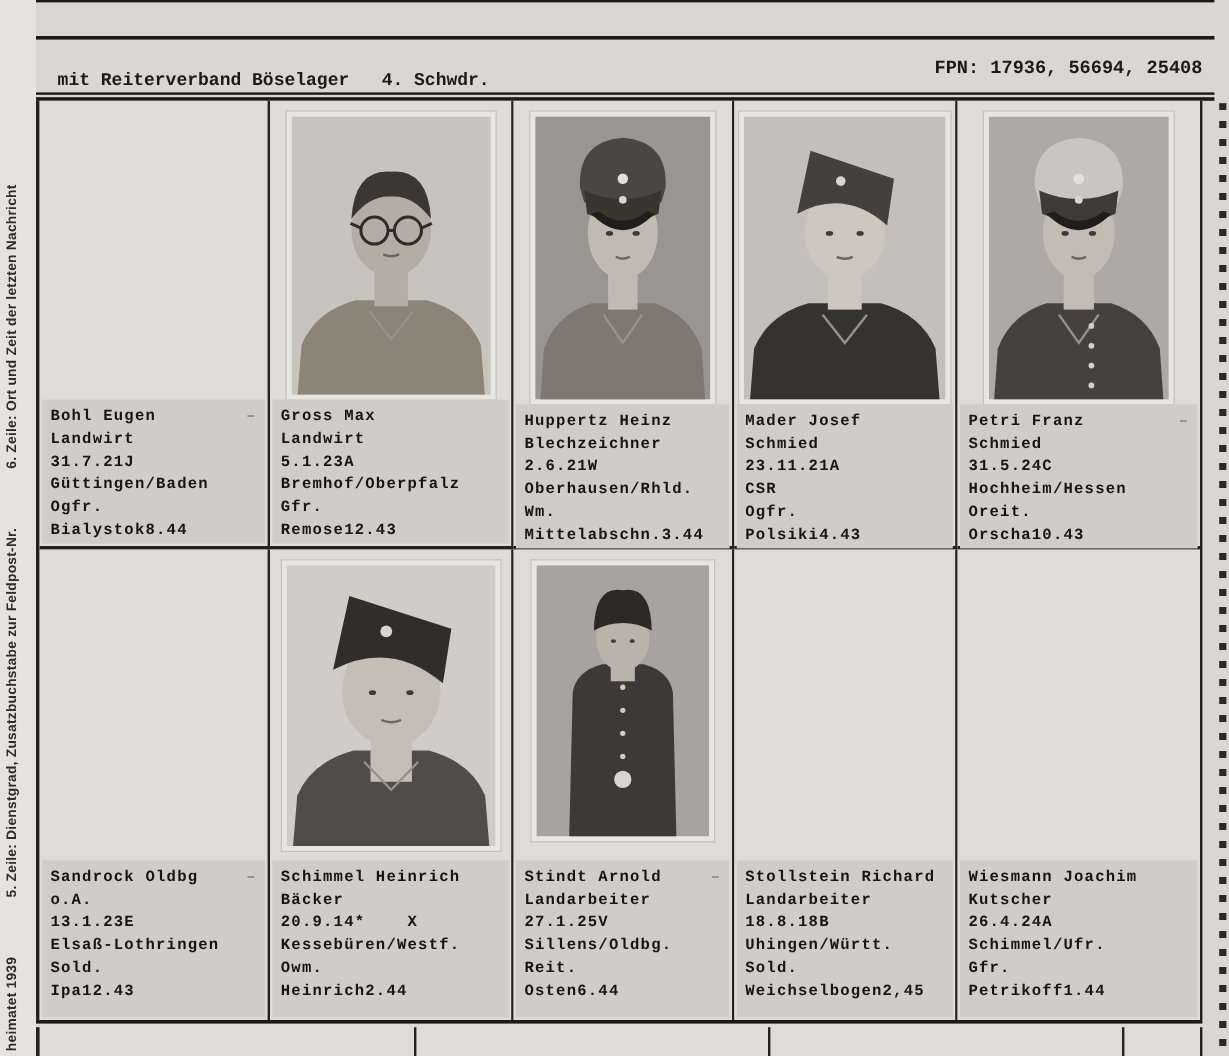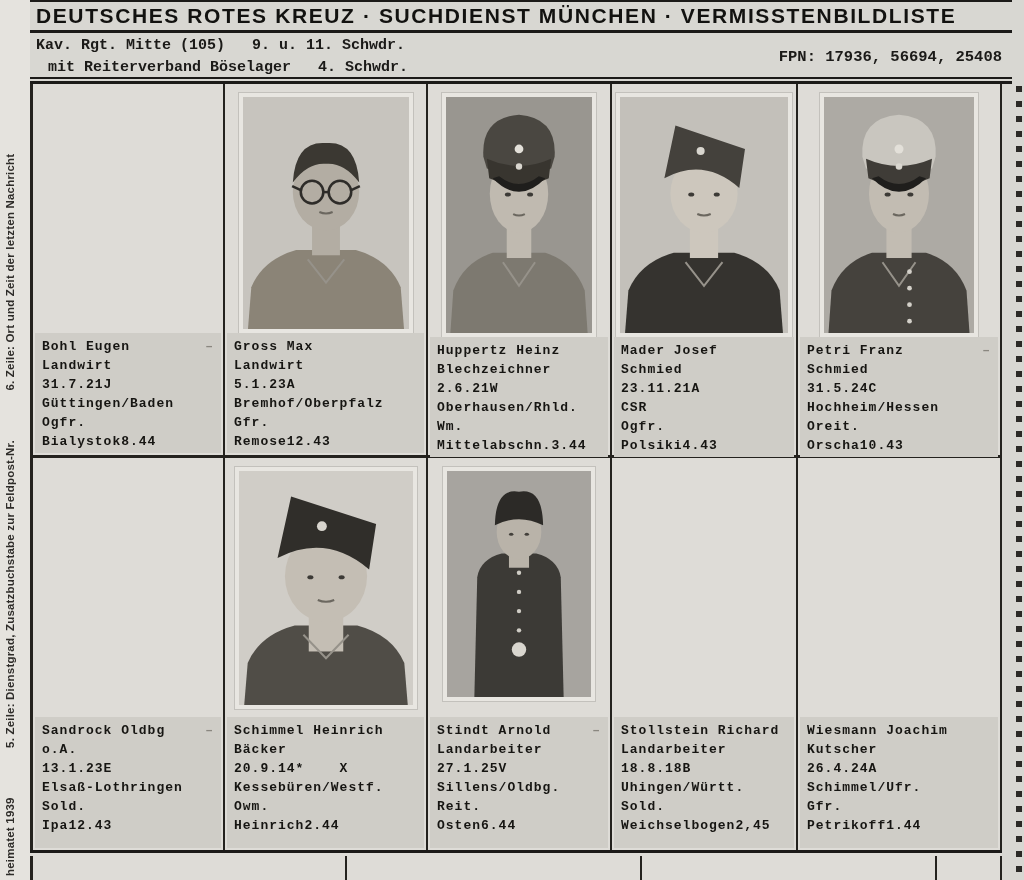--- a/index.html
+++ b/index.html
@@ -67,23 +67,21 @@
 <div class="sheet">
 
   <div class="left-paper"></div>
   <div class="margin-note">
     <span>heimatet 1939</span>
     <span>5. Zeile: Dienstgrad, Zusatzbuchstabe zur Feldpost-Nr.</span>
     <span>6. Zeile: Ort und Zeit der letzten Nachricht</span>
   </div>
 
   <div class="rule-top"></div>
-  <div class="page-title">DEUTSCHES ROTES KREUZ · SUCHDIENST MÜNCHEN · VERMISSTENBILDLISTE</div>
   <div class="rule-title"></div>
-  <div class="unit-line1">Kav. Rgt. Mitte (105)   9. u. 11. Schwdr.</div>
   <div class="unit-line2">mit Reiterverband Böselager   4. Schwdr.</div>
   <div class="fpn">FPN: 17936, 56694, 25408</div>
   <div class="rule-sub"></div>
 
   <div class="grid">
 
     <div class="cell row1">
       <div class="photo-area"></div>
       <div class="tblock">
         <div class="tline"><span class="dash">–</span><span>Bohl Eugen</span></div>

